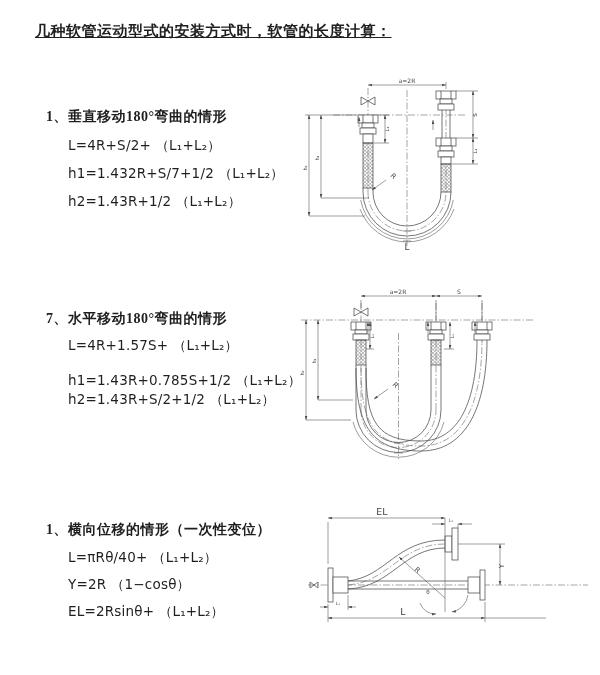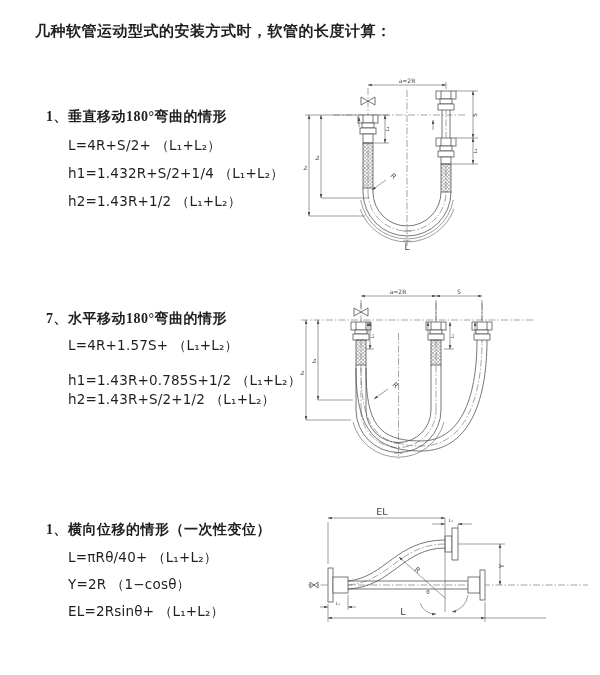--- a/index.html
+++ b/index.html
@@ -1,39 +1,39 @@
 <!DOCTYPE html>
 <html><head>
 <meta charset="utf-8">
 <style>
   html,body{margin:0;padding:0;}
   body{
     width:600px;height:675px;position:relative;background:#ffffff;
     font-family:"DejaVu Sans",sans-serif;color:#1f1f1f;overflow:hidden;
   }
-  .doc-title{position:absolute;left:35px;top:22px;font-size:15px;font-weight:600;letter-spacing:.5px;}
+  .doc-title{position:absolute;left:35px;top:22px;font-size:15px;font-weight:600;letter-spacing:.5px;text-decoration:underline;}
   .sec-heading{position:absolute;font-size:14px;font-weight:600;letter-spacing:.5px;font-family:Liberation Serif, serif;}
   .formula{position:absolute;font-size:13.5px;font-weight:500;letter-spacing:.2px;white-space:pre;}
   .diagram{position:absolute;}
   svg{display:block;}
   .ln{stroke:#4a4a4a;stroke-width:.75;fill:none;}
   .thin{stroke:#5a5a5a;stroke-width:.6;fill:none;}
   .cl{stroke:#6a6a6a;stroke-width:.6;fill:none;stroke-dasharray:7 2 1.5 2;}
   .wh{fill:#ffffff;stroke:#4a4a4a;stroke-width:.75;}
   .dimtxt{fill:#444;font-family:"DejaVu Sans",sans-serif;}
   .tri{fill:none;stroke:#4a4a4a;stroke-width:.75;}
 </style>
 </head>
 <body>
 
 <div class="doc-title">几种软管运动型式的安装方式时，软管的长度计算：</div>
 
 <div class="sec-heading" style="left:46px;top:108px">1、垂直移动180°弯曲的情形</div>
 <div class="formula" style="left:68px;top:137px">L=4R+S/2+ （L₁+L₂）</div>
-<div class="formula" style="left:68px;top:165px">h1=1.432R+S/2+1/4 （L₁+L₂）</div>
+<div class="formula" style="left:68px;top:165px">h1=1.432R+S/7+1/2 （L₁+L₂）</div>
 <div class="formula" style="left:68px;top:193px">h2=1.43R+1/2 （L₁+L₂）</div>
 
 <div class="sec-heading" style="left:46px;top:310px">7、水平移动180°弯曲的情形</div>
 <div class="formula" style="left:68px;top:337px">L=4R+1.57S+ （L₁+L₂）</div>
 <div class="formula" style="left:68px;top:372px">h1=1.43R+0.785S+1/2 （L₁+L₂）</div>
 <div class="formula" style="left:68px;top:391px">h2=1.43R+S/2+1/2 （L₁+L₂）</div>
 
 <div class="sec-heading" style="left:46px;top:521px">1、横向位移的情形（一次性变位）</div>
 <div class="formula" style="left:68px;top:549px">L=πRθ/40+ （L₁+L₂）</div>
 <div class="formula" style="left:68px;top:576px">Y=2R （1−cosθ）</div>

